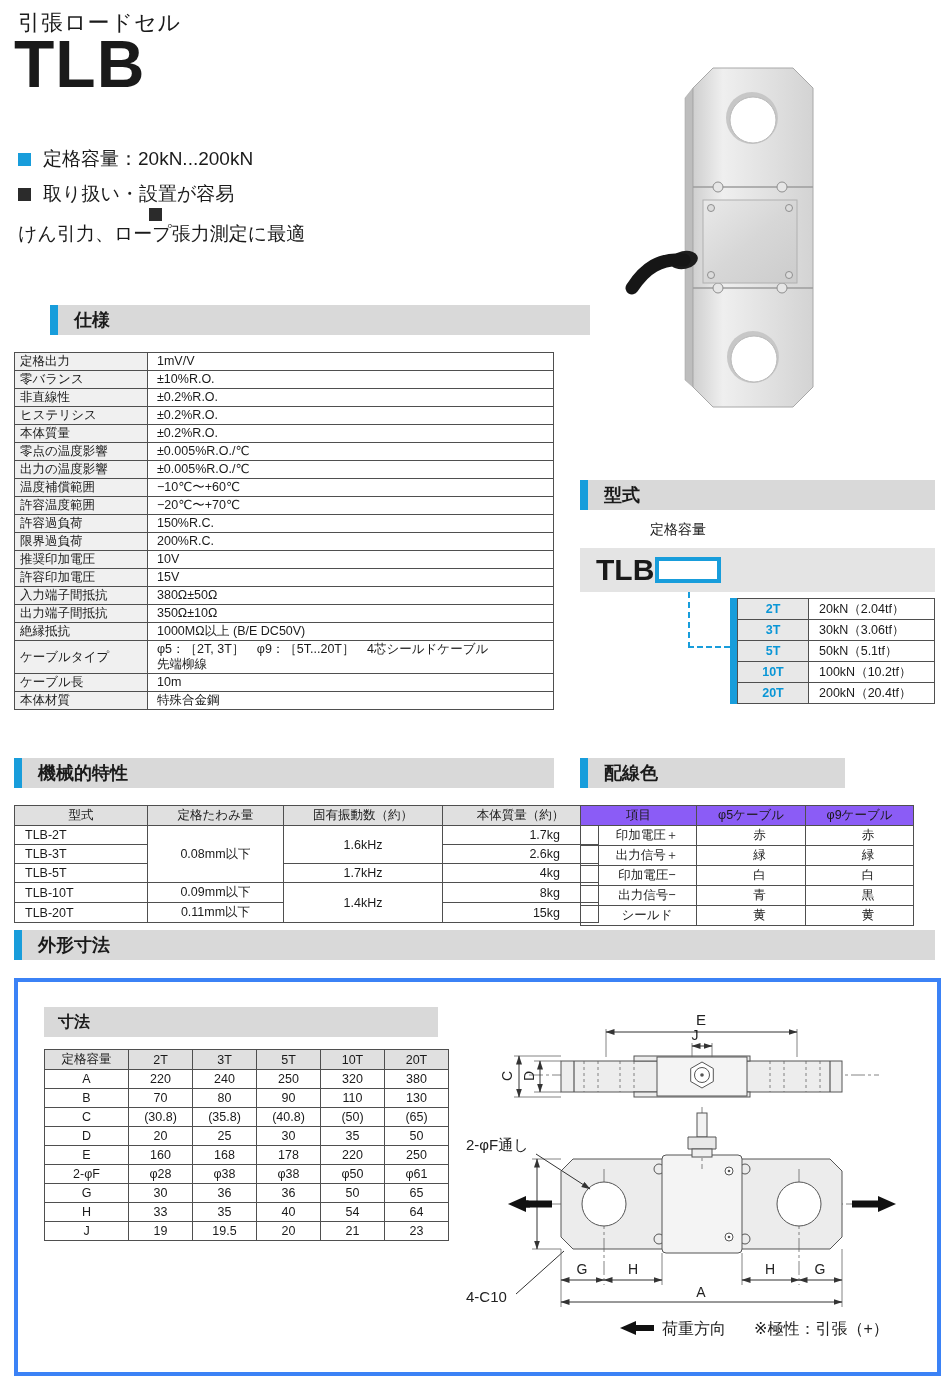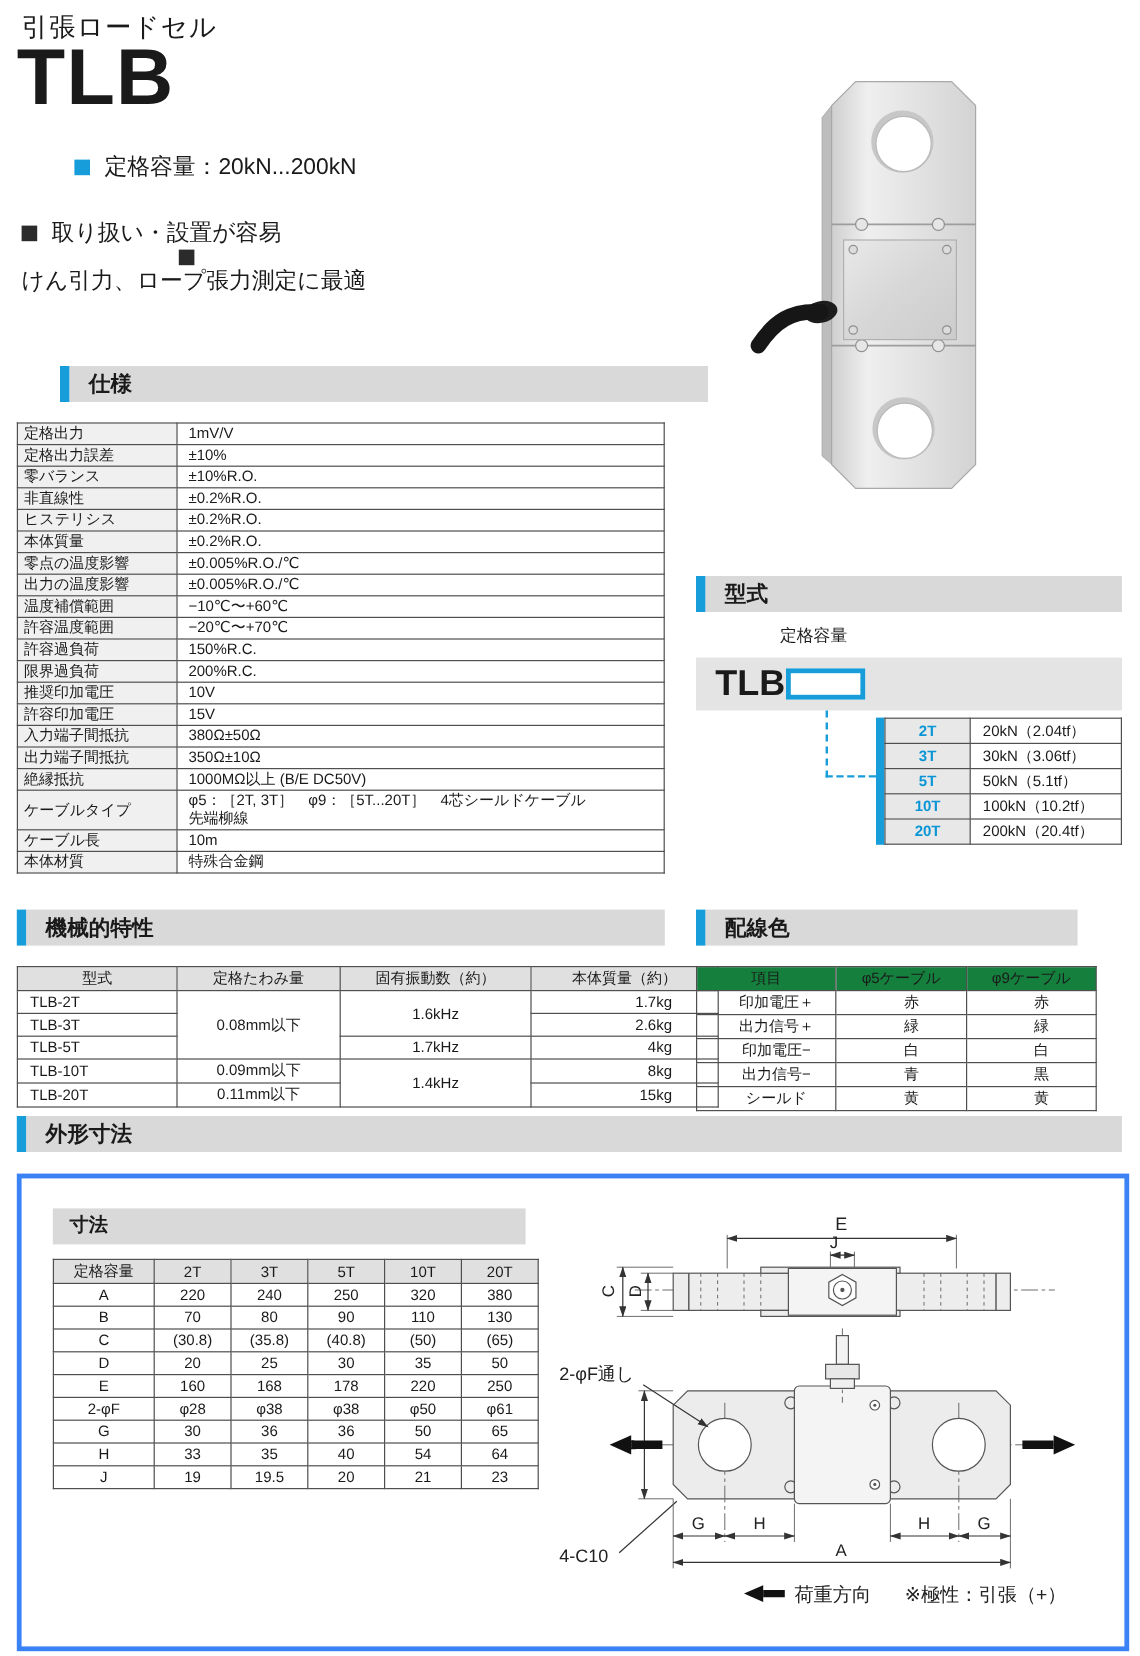--- a/index.html
+++ b/index.html
@@ -44,21 +44,21 @@
 
   
   .mech{width:540px;}
   .mech th{background:#e0e0e0;text-align:center;height:17px;}
   .mech td{height:16px;text-align:center;}
   .mech td.model-col{text-align:left;padding-left:10px;}
   .mech td.mass-col{text-align:right;padding-right:38px;}
 
   
   .wire{width:300px;}
-  .wire th{background:#15803d;text-align:center;height:17px;}
+  .wire th{background:#8b5cf6;text-align:center;height:17px;}
   .wire td{height:16px;text-align:center;padding-left:22px;}
 
   
   .dimbox{width:919px;height:390px;border:4px solid #3b82f6;background:#fff;}
   .subhead{background:#d9d9d9;font-weight:bold;font-size:16px;line-height:30px;padding-left:14px;}
   .dims{width:405px;}
   .dims th{background:#e0e0e0;text-align:center;height:16px;}
   .dims td{height:16px;text-align:center;}
   .dims th:first-child,.dims td:first-child{width:73px;}
 
@@ -66,21 +66,21 @@
   .dimline{stroke:#333;stroke-width:1;fill:none;}
   .extline{stroke:#666;stroke-width:0.8;fill:none;}
   .edge{stroke:#555;stroke-width:1.2;fill:none;}
 </style>
 </head>
 <body>
 
 <div class="abs subtitle">引張ロードセル</div>
 <div class="abs title">TLB</div>
 
-<div class="abs feature" style="top:126px;margin-left:44px;">
+<div class="abs feature" style="top:146px;">
   <span class="bullet" style="background:#189ddb;"></span>
   <span>定格容量：20kN...200kN</span>
 </div>
 <div class="abs feature" style="top:181px;text-align:center;">
   <span class="bullet" style="background:#2b2b2b;"></span>
   <span>取り扱い・設置が容易</span>
 </div>
 <div class="abs feature" style="top:208px;flex-direction:column;">
   <span class="bullet" style="background:#2b2b2b;"></span>
   <span>けん引力、ロープ張力測定に最適</span>
@@ -132,24 +132,20 @@
   <div class="band">仕様</div>
 </div>
 
 <table class="abs spec" style="left:14px;top:352px;">
   <tbody>
       <tr>
         <td>定格出力</td>
         <td>1mV/V</td>
       </tr>
       <tr>
-        <td>定格出力誤差</td>
-        <td>±10%</td>
-      </tr>
-      <tr>
         <td>零バランス</td>
         <td>±10%R.O.</td>
       </tr>
       <tr>
         <td>非直線性</td>
         <td>±0.2%R.O.</td>
       </tr>
       <tr>
         <td>ヒステリシス</td>
         <td>±0.2%R.O.</td>
@@ -297,21 +293,21 @@
       <td class="mass-col">8kg</td>
     </tr>
     <tr>
       <td class="model-col">TLB-20T</td>
       <td>0.11mm以下</td>
       <td class="mass-col">15kg</td>
     </tr>
   </tbody>
 </table>
 
-<div class="abs sec" style="left:580px;top:758px;width:318px;">
+<div class="abs sec" style="left:580px;top:758px;width:265px;">
   <div class="bar"></div>
   <div class="band">配線色</div>
 </div>
 
 <table class="abs wire" style="left:580px;top:805px;">
   <thead>
     <tr>
       <th style="width:105px;">項目</th>
       <th style="width:98px;">φ5ケーブル</th>
       <th style="width:97px;">φ9ケーブル</th>

